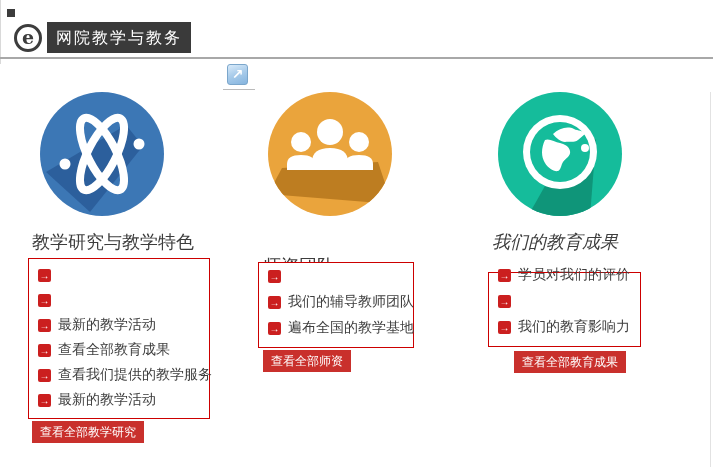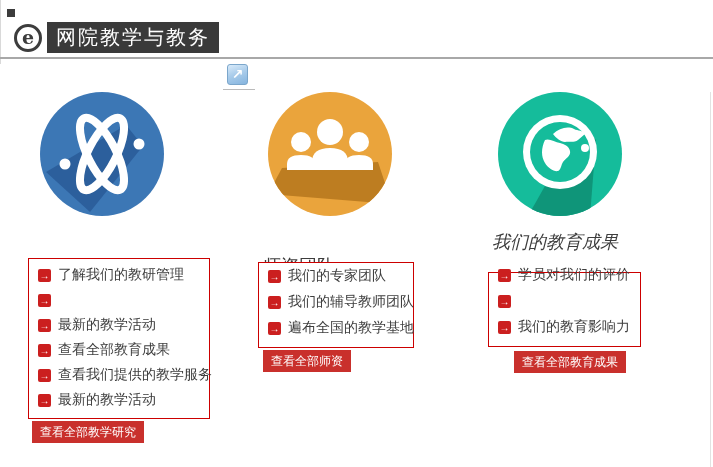--- a/index.html
+++ b/index.html
@@ -7,21 +7,21 @@
   #screen{position:relative;width:713px;height:467px;background:#fff;overflow:hidden;}
 
   
   .mini-square{position:absolute;left:7px;top:9px;width:8px;height:8px;background:#3c3c3c;}
   .edge-left{position:absolute;left:0;top:0;width:1px;height:64px;background:#d9d9d9;}
   .e-badge{position:absolute;left:14px;top:24px;width:28px;height:28px;border:3px solid #3d3d3d;
            border-radius:50%;box-sizing:border-box;display:flex;align-items:center;justify-content:center;
            color:#3d3d3d;font-weight:bold;font-size:19px;line-height:1;font-family:"DejaVu Serif",serif;}
   .e-badge span{transform:translateY(-1px);}
   .hdr-title{position:absolute;left:47px;top:22px;height:31px;line-height:31px;background:#3a3a3a;
-             color:#ffffff;font-size:20px;letter-spacing:2px;padding:0 9px;white-space:nowrap;}
+             color:#ffffff;font-size:16px;letter-spacing:2px;padding:0 9px;white-space:nowrap;}
   .hdr-rule{position:absolute;left:0;top:57px;width:713px;height:2px;background:#a8a8a8;}
 
   .popout{position:absolute;left:227px;top:64px;width:21px;height:21px;box-sizing:border-box;
           border:1px solid #7ba6cb;border-radius:3px;
           background:linear-gradient(160deg,#d9ebfa 0%,#abcdeb 45%,#85b4de 100%);
           display:flex;align-items:center;justify-content:center;cursor:pointer;}
   .popout span{color:#ffffff;font-size:14px;font-weight:bold;line-height:1;transform:translateY(-1px);}
   .popout-underline{position:absolute;left:223px;top:89px;width:32px;height:1px;background:#bbbbbb;}
   .edge-right{position:absolute;left:710px;top:92px;width:1px;height:375px;background:#e2e2e2;}
 
@@ -130,27 +130,27 @@
       <circle cx="62" cy="60" r="37" fill="#ffffff"></circle>
       <circle cx="62" cy="60" r="30" fill="#15bc9b"></circle>
       <g fill="#ffffff">
         <path d="M47 48 c-4 8 -4 17 0 23 c3 5 9 9 13 8 c3 -1 3 -6 5 -9 c3 -4 8 -6 7 -11 c-1 -5 -6 -7 -10 -8 c-5 -1 -11 -5 -15 -3 Z"></path>
         <path d="M55 42 c6 -6 15 -8 21 -5 c4 2 9 1 11 5 l-7 6 c-4 3 -9 1 -13 2 c-4 0 -9 -4 -12 -8 Z"></path>
         <circle cx="87" cy="56" r="4"></circle>
       </g>
     </svg>
   </div>
 
+  <div class="col-title" id="title-0">教学研究与教学特色</div>
   <div class="col-title" id="title-1">师资团队</div>
   <div class="col-title" id="title-2">我们的教育成果</div>
 
   <div class="link-box" id="box-0">
     <div class="link-row">
       <span class="arrow-ic">→</span>
-      <span class="link-label">了解我们的教研管理</span>
     </div>
     <div class="link-row">
       <span class="arrow-ic">→</span>
     </div>
     <div class="link-row">
       <span class="arrow-ic">→</span>
       <span class="link-label">最新的教学活动</span>
     </div>
     <div class="link-row">
       <span class="arrow-ic">→</span>
@@ -162,21 +162,20 @@
     </div>
     <div class="link-row">
       <span class="arrow-ic">→</span>
       <span class="link-label">最新的教学活动</span>
     </div>
   </div>
 
   <div class="link-box" id="box-1">
     <div class="link-row">
       <span class="arrow-ic">→</span>
-      <span class="link-label">我们的专家团队</span>
     </div>
     <div class="link-row">
       <span class="arrow-ic">→</span>
       <span class="link-label">我们的辅导教师团队</span>
     </div>
     <div class="link-row">
       <span class="arrow-ic">→</span>
       <span class="link-label">遍布全国的教学基地</span>
     </div>
   </div>

